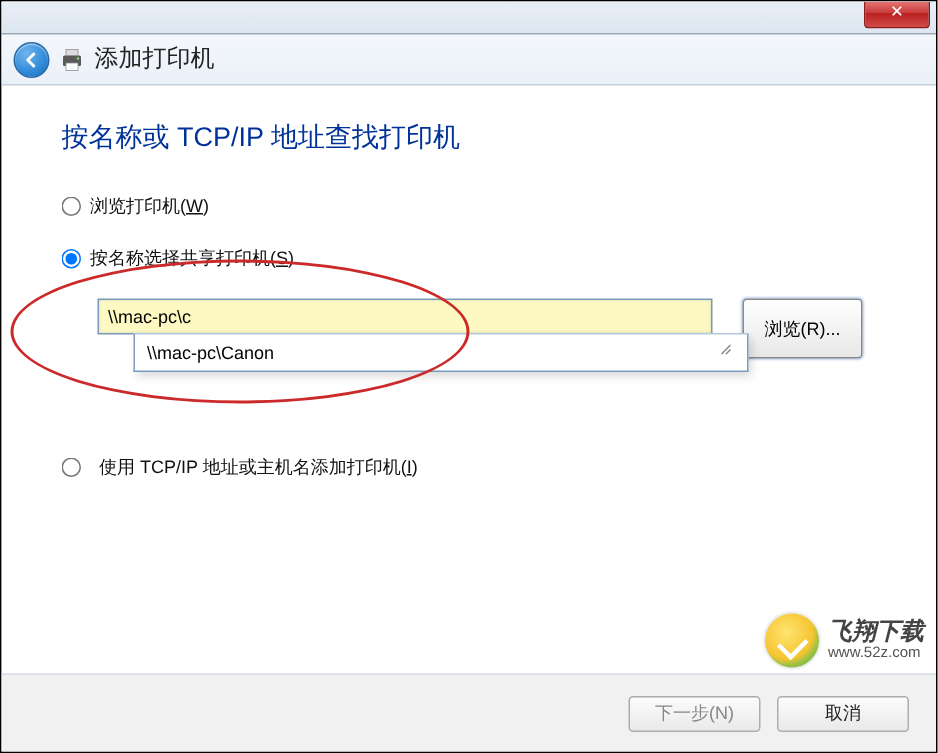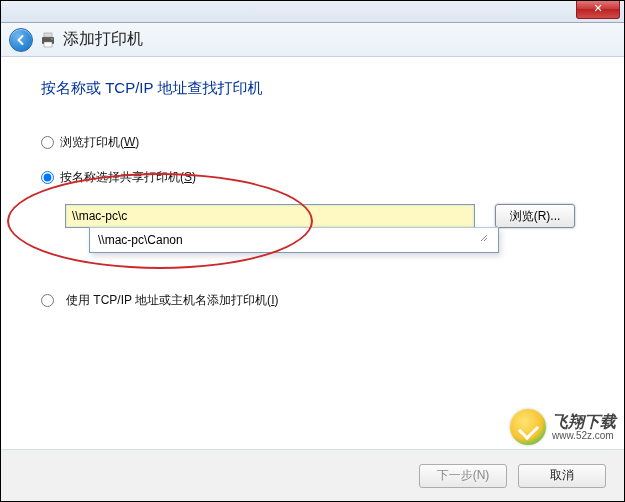--- a/index.html
+++ b/index.html
@@ -66,22 +66,22 @@
     color: #222;
     font-size: 16px;
   }
   .content {
     padding: 22px 34px 0 40px;
     position: relative;
     height: calc(100% - 56px - 52px);
   }
   .page-title {
     color: #003399;
-    font-size: 15px;
-    margin-bottom: 36px;
+    font-size: 18px;
+    margin-bottom: 26px;
   }
   .option-row {
     display: flex;
     align-items: center;
     gap: 6px;
     margin-bottom: 18px;
     color: #111;
   }
   input[type=radio] { cursor: pointer; }
   .opt-label { cursor: pointer; }
@@ -100,21 +100,21 @@
     border: 1px solid #7a9ac0;
     background: #fef9c3;
     padding: 2px 6px;
     font-family: Tahoma, sans-serif;
     font-size: 12px;
     outline: none;
     box-shadow: inset 0 0 2px rgba(80,120,170,0.3);
   }
   .browse-btn {
     width: 80px;
-    height: 24px;
+    height: 40px;
     border: 1px solid #8a8a8a;
     background: linear-gradient(to bottom, #fefefe 0%, #e8e8e8 100%);
     border-radius: 3px;
     font-size: 12px;
     cursor: pointer;
     font-family: inherit;
     box-shadow: 0 0 2px rgba(30,100,200,0.6);
   }
   .autocomplete {
     position: absolute;

